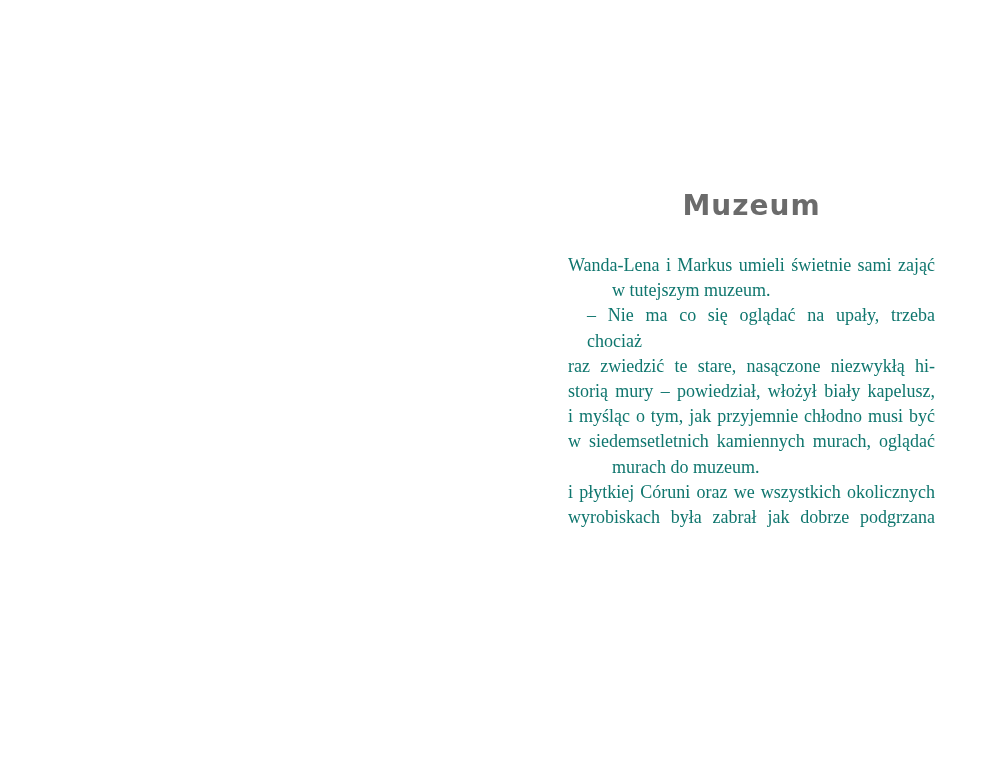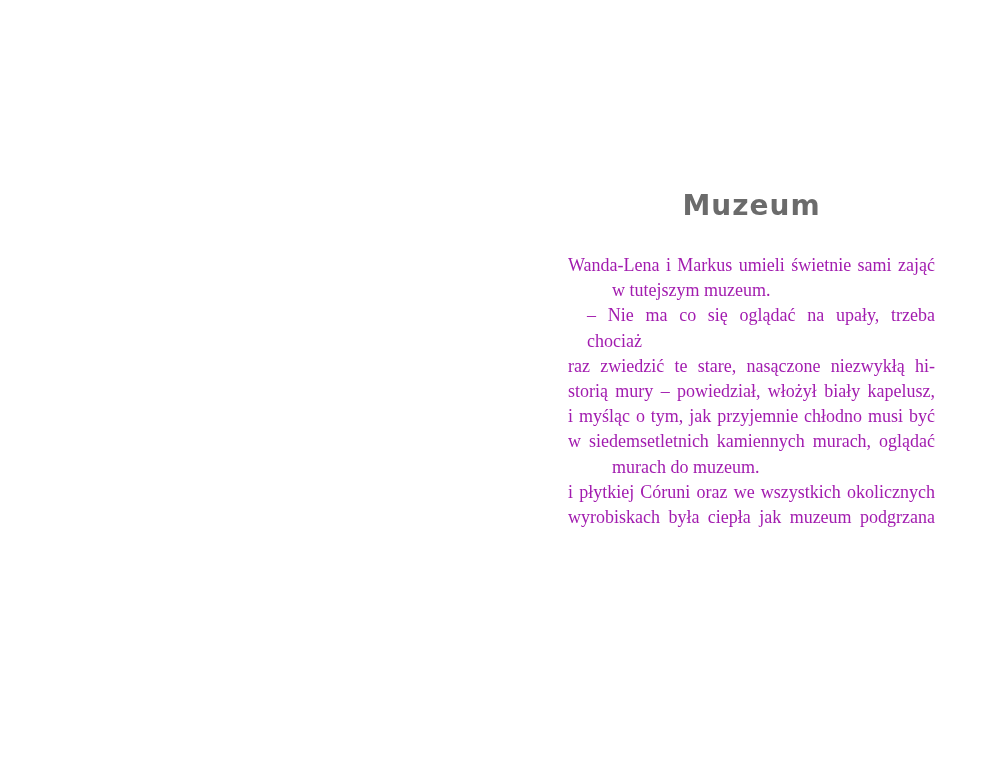--- a/index.html
+++ b/index.html
@@ -29,21 +29,21 @@
     color: #6b6b6b;
     letter-spacing: 1px;
   }
   .body-text {
     position: absolute;
     left: 568px;
     top: 253px;
     width: 367px;
     font-size: 18px;
     line-height: 25.2px;
-    color: #a21caf;
+    color: #0f766e;
   }
   .text-line {
     text-align: justify;
     text-align-last: justify;
     white-space: normal;
   }
   .text-line.para-last {
     text-align-last: left;
     margin-left: 44px;
   }
@@ -59,15 +59,15 @@
   <div class="body-text">
       <div class="text-line">Wanda-Lena i Markus umieli świetnie sami zająć</div>
       <div class="text-line para-last">w tutejszym muzeum.</div>
       <div class="text-line indent">– Nie ma co się oglądać na upały, trzeba chociaż</div>
       <div class="text-line">raz zwiedzić te stare, nasączone niezwykłą hi-</div>
       <div class="text-line">storią mury – powiedział, włożył biały kapelusz,</div>
       <div class="text-line">i myśląc o tym, jak przyjemnie chłodno musi być</div>
       <div class="text-line">w siedemsetletnich kamiennych murach, oglądać</div>
       <div class="text-line para-last">murach do muzeum.</div>
       <div class="text-line">i płytkiej Córuni oraz we wszystkich okolicznych</div>
-      <div class="text-line">wyrobiskach była ciepła jak muzeum podgrzana</div>
+      <div class="text-line">wyrobiskach była zabrał jak dobrze podgrzana</div>
     </div>
 </div>
 
 </body></html>

